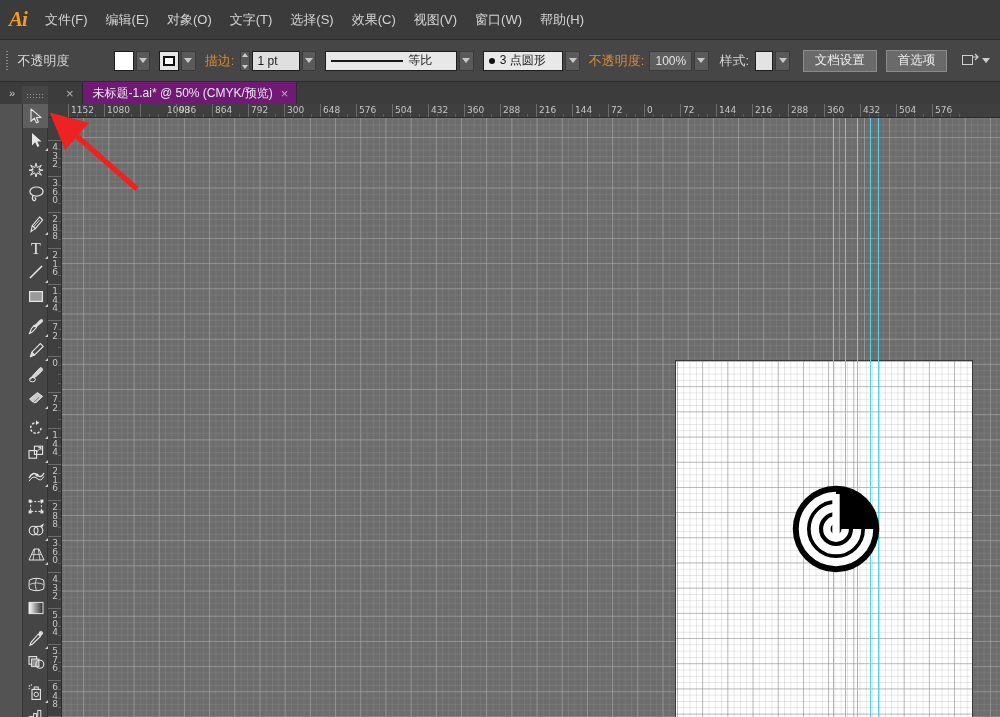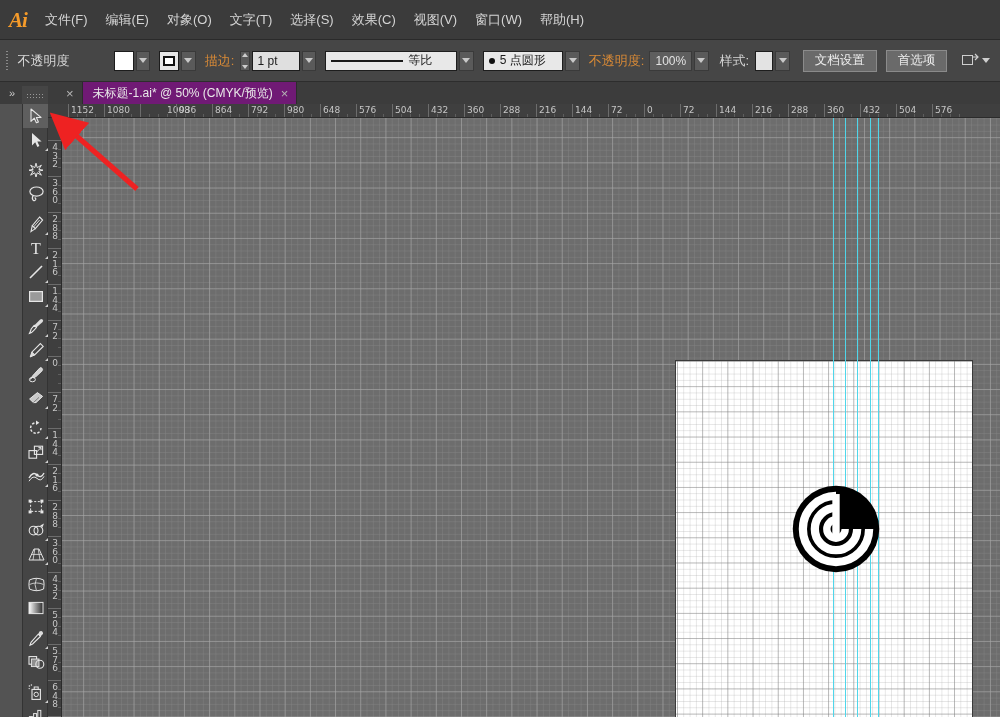--- a/index.html
+++ b/index.html
@@ -9,21 +9,21 @@
     font-family: "Liberation Sans", "DejaVu Sans", sans-serif;
     -webkit-font-smoothing: antialiased;
   }
   #app { position: relative; width: 1000px; height: 717px; overflow: hidden; }
 
   
   .menubar {
     position: absolute; left: 0; top: 0; width: 1000px; height: 40px;
     background: #3b3b3b;
     border-bottom: 1px solid #2a2a2a;
-    display: flex; align-items: flex-start;
+    display: flex; align-items: center;
   }
   .ai-logo {
     width: 36px; height: 40px; display: flex; align-items: center; justify-content: center;
     color: #f59b2a; font-size: 21px; font-weight: bold; font-style: italic;
     font-family: "Liberation Serif", serif; letter-spacing: -1px;
   }
   .menu-item {
     padding: 0 9px; height: 40px; line-height: 40px;
     color: #d4d4d4; font-size: 13px; white-space: nowrap; cursor: default;
   }
@@ -272,21 +272,21 @@
     <div class="profile-field">
       <span class="profile-line"></span>
       <span>等比</span>
     </div>
     <div class="dd-arrow"></div>
 
     <div style="width:10px;"></div>
 
     <div class="brush-field">
       <span class="brush-dot"></span>
-      <span>5 点圆形</span>
+      <span>3 点圆形</span>
     </div>
     <div class="dd-arrow"></div>
 
     <div style="width:10px;"></div>
 
     <div class="cb-label orange">不透明度:</div>
     <div class="field dark" style="width:46px;margin-left:5px;">100%</div>
     <div class="dd-arrow"></div>
 
     <div style="width:12px;"></div>
@@ -584,21 +584,21 @@
       <div class="rh-lab" style="left: 167px;">864</div>
       <div class="rh-tick minor" style="left: 173px;"></div>
       <div class="rh-tick minor" style="left: 182px;"></div>
       <div class="rh-tick minor" style="left: 191px;"></div>
       <div class="rh-tick" style="left: 200px;"></div>
       <div class="rh-lab" style="left: 203px;">792</div>
       <div class="rh-tick minor" style="left: 209px;"></div>
       <div class="rh-tick minor" style="left: 218px;"></div>
       <div class="rh-tick minor" style="left: 227px;"></div>
       <div class="rh-tick" style="left: 236px;"></div>
-      <div class="rh-lab" style="left: 239px;">980</div>
+      <div class="rh-lab" style="left: 239px;">300</div>
       <div class="rh-tick minor" style="left: 245px;"></div>
       <div class="rh-tick minor" style="left: 254px;"></div>
       <div class="rh-tick minor" style="left: 263px;"></div>
       <div class="rh-tick" style="left: 272px;"></div>
       <div class="rh-lab" style="left: 275px;">648</div>
       <div class="rh-tick minor" style="left: 281px;"></div>
       <div class="rh-tick minor" style="left: 290px;"></div>
       <div class="rh-tick minor" style="left: 299px;"></div>
       <div class="rh-tick" style="left: 308px;"></div>
       <div class="rh-lab" style="left: 311px;">576</div>

